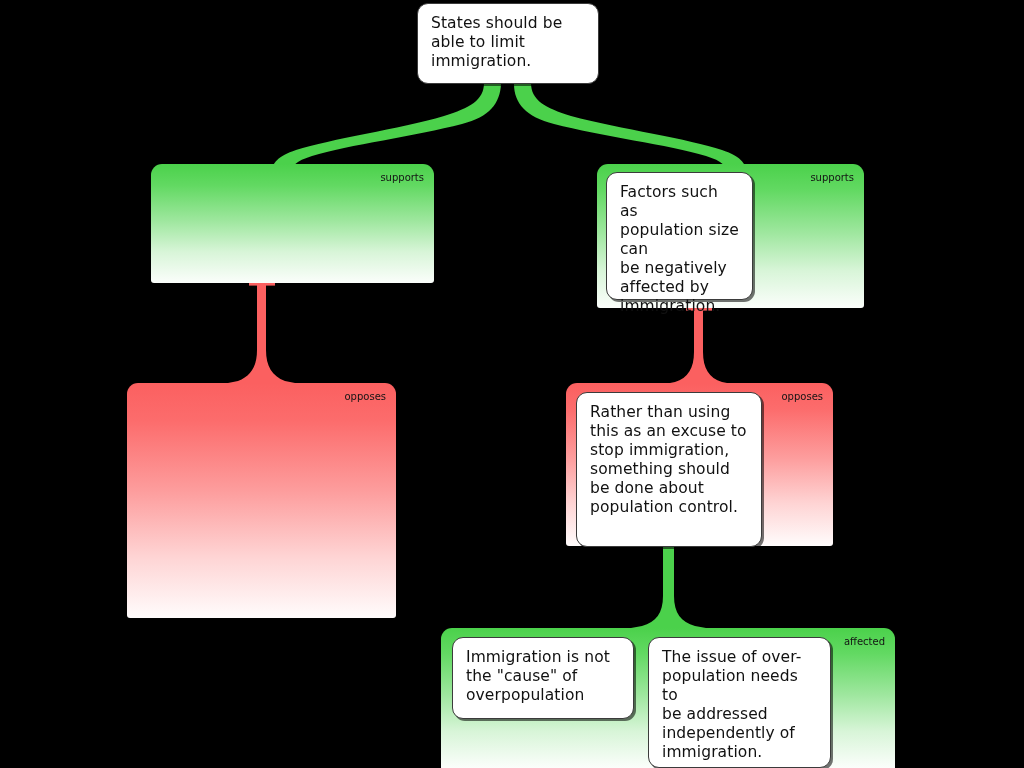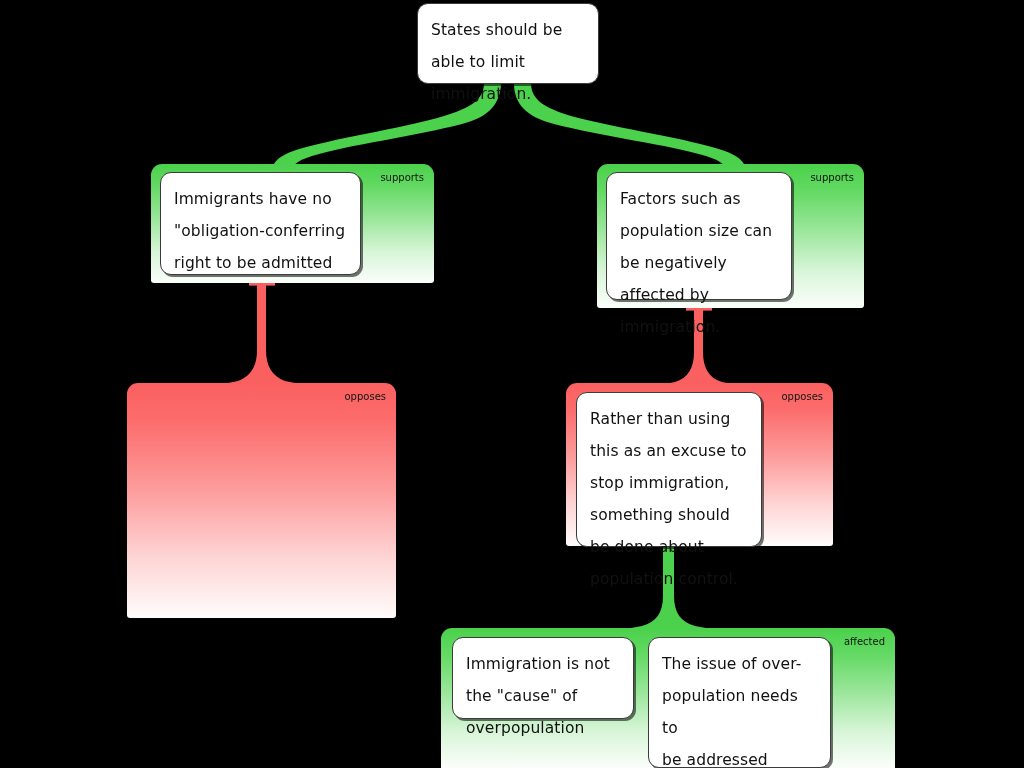--- a/index.html
+++ b/index.html
@@ -48,21 +48,21 @@
     position: absolute;
     box-sizing: border-box;
     background: #ffffff;
     border: 1.6px solid #3b3b3b;
     border-radius: 11px;
     box-shadow: 2px 2px 0 rgba(0,0,0,0.55);
     padding: 10px 13px 8px 13px;
   }
   .card-text {
     font-size: 15.5px;
-    line-height: 32px;
+    line-height: 19px;
     color: #111111;
     white-space: pre-line;
     letter-spacing: 0.1px;
   }
   .root-card {
     background: #ffffff;
     border: 1.6px solid #3b3b3b;
     border-radius: 11px;
   }
 </style>
@@ -136,30 +136,25 @@
 
   <div class="card root-card" style="left:417px; top:3px; width:182px; height:81px;">
     <div class="card-text">States should be
 able to limit
 immigration.</div>
   </div>
 
   <div class="panel green" style="left:151px; top:164px; width:283px; height:119px; border-radius:11px 11px 3px 3px;">
     <span class="panel-label">supports</span>
   </div>
-  <div class="card" style="left:160px; top:172px; width:201px; height:103px;">
-    <div class="card-text">Immigrants have no
-"obligation-conferring
-right to be admitted</div>
-  </div>
 
   <div class="panel green" style="left:597px; top:164px; width:267px; height:144px; border-radius:11px 11px 3px 3px;">
     <span class="panel-label">supports</span>
   </div>
-  <div class="card" style="left:606px; top:172px; width:186px; height:128px;">
+  <div class="card" style="left:606px; top:172px; width:147px; height:128px;">
     <div class="card-text">Factors such as
 population size can
 be negatively
 affected by
 immigration.</div>
   </div>
 
   <div class="panel red" style="left:127px; top:383px; width:269px; height:235px; border-radius:11px 11px 3px 3px;">
     <span class="panel-label">opposes</span>
   </div>

